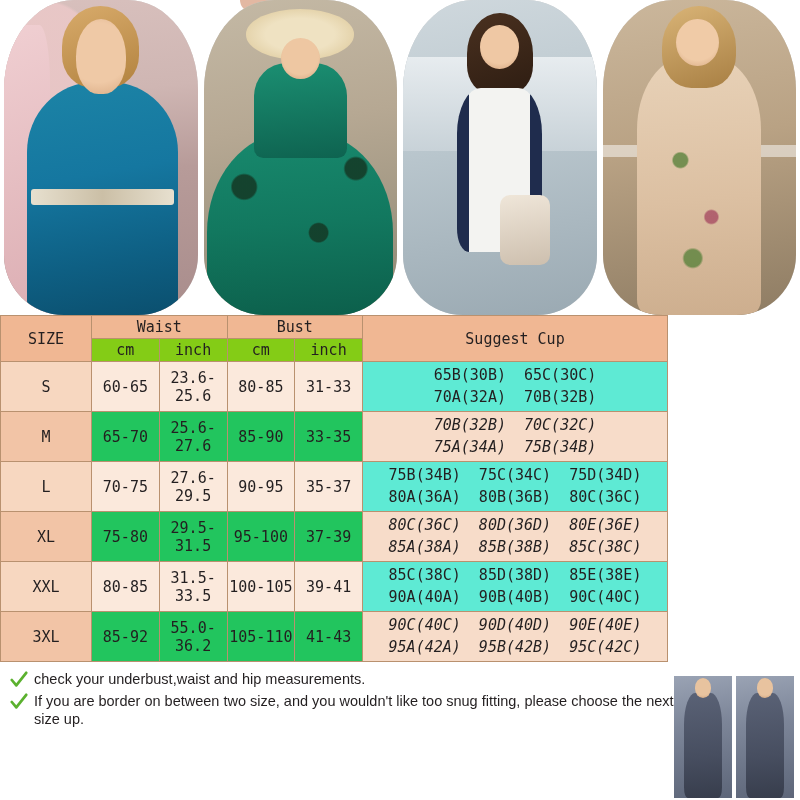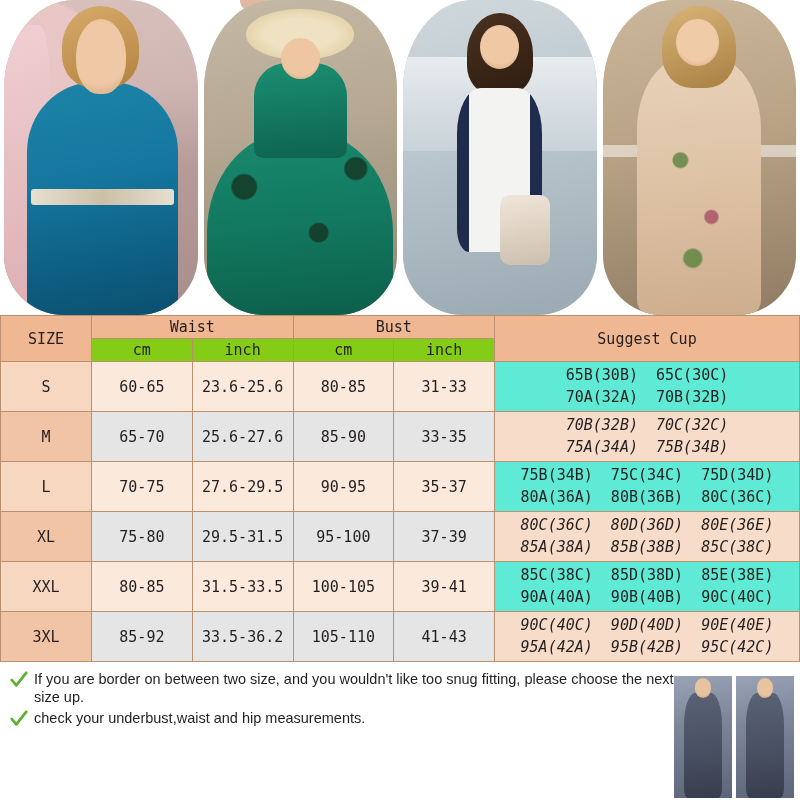--- a/index.html
+++ b/index.html
@@ -159,37 +159,37 @@
   }
   .top-crop {
     position:absolute; left:240px; top:0; width:60px; height:12px;
     background:#e3b8a2;
     border-radius: 0 0 16px 16px;
   }
 
   
   table.size-table {
     border-collapse: collapse;
-    width: 800px;
+    width: 668px;
     table-layout: fixed;
     font-family: "DejaVu Sans Mono", monospace;
   }
   table.size-table td, table.size-table th {
     border: 1px solid #b9916f;
     text-align: center;
     vertical-align: middle;
     font-weight: normal;
     color: #231f20;
     font-size: 15px;
     padding: 2px 1px;
   }
   .hdr-dark { background: #f0b793; }
   .hdr-mid  { background: #84cc16; }
   .cell-a   { background: #fbe9dc; }
-  .cell-b   { background: #e5e5e5; }
+  .cell-b   { background: #22c55e; }
   .row-lbl-a{ background: #f7d7c0; }
   .row-lbl-b{ background: #f2c4a6; }
   .cup-cell { font-size: 12px; line-height: 1.45; background: #5eead4; }
   .cup-cell.alt { background: #f7dcc9; font-style: italic; }
   .cup-line { white-space: pre; }
 
   
   .notes {
     position: relative;
     padding: 8px 10px 0 10px;
@@ -360,51 +360,51 @@
         <td class="cell-a">39-41</td>
         <td class="cup-cell">
           <div class="cup-line">85C(38C)  85D(38D)  85E(38E)</div>
           <div class="cup-line">90A(40A)  90B(40B)  90C(40C)</div>
         </td>
       </tr>
 
       <tr style="height:50px">
         <td class="row-lbl-b">3XL</td>
         <td class="cell-b">85-92</td>
-        <td class="cell-b">33.5-36.2</td>
+        <td class="cell-b">55.0-36.2</td>
         <td class="cell-b">105-110</td>
         <td class="cell-b">41-43</td>
         <td class="cup-cell alt">
           <div class="cup-line">90C(40C)  90D(40D)  90E(40E)</div>
           <div class="cup-line">95A(42A)  95B(42B)  95C(42C)</div>
         </td>
       </tr>
     </tbody>
   </table>
 
   <div class="notes">
+
+    <div class="note">
+      <span class="check">
+        <svg viewBox="0 0 20 20" width="18" height="18" aria-hidden="true">
+          <path d="M2 10 L7 16 L18 2" fill="none" stroke="#5bb12f" stroke-width="3" stroke-linecap="round" stroke-linejoin="round"></path>
+        </svg>
+      </span>
+      <span class="note-text">check your underbust,waist and hip measurements.</span>
+    </div>
 
     <div class="note">
       <span class="check">
         <svg viewBox="0 0 20 20" width="18" height="18" aria-hidden="true">
           <path d="M2 10 L7 16 L18 2" fill="none" stroke="#5bb12f" stroke-width="3" stroke-linecap="round" stroke-linejoin="round"></path>
         </svg>
       </span>
       <span class="note-text">If you are border on between two size, and you wouldn't like too snug fitting, please choose the next size up.</span>
     </div>
 
-    <div class="note">
-      <span class="check">
-        <svg viewBox="0 0 20 20" width="18" height="18" aria-hidden="true">
-          <path d="M2 10 L7 16 L18 2" fill="none" stroke="#5bb12f" stroke-width="3" stroke-linecap="round" stroke-linejoin="round"></path>
-        </svg>
-      </span>
-      <span class="note-text">check your underbust,waist and hip measurements.</span>
-    </div>
-
 
     <div class="corner-imgs">
       <div class="mini">
         <div class="body"></div>
         <div class="headm"></div>
       </div>
       <div class="mini">
         <div class="body"></div>
         <div class="headm"></div>
       </div>

